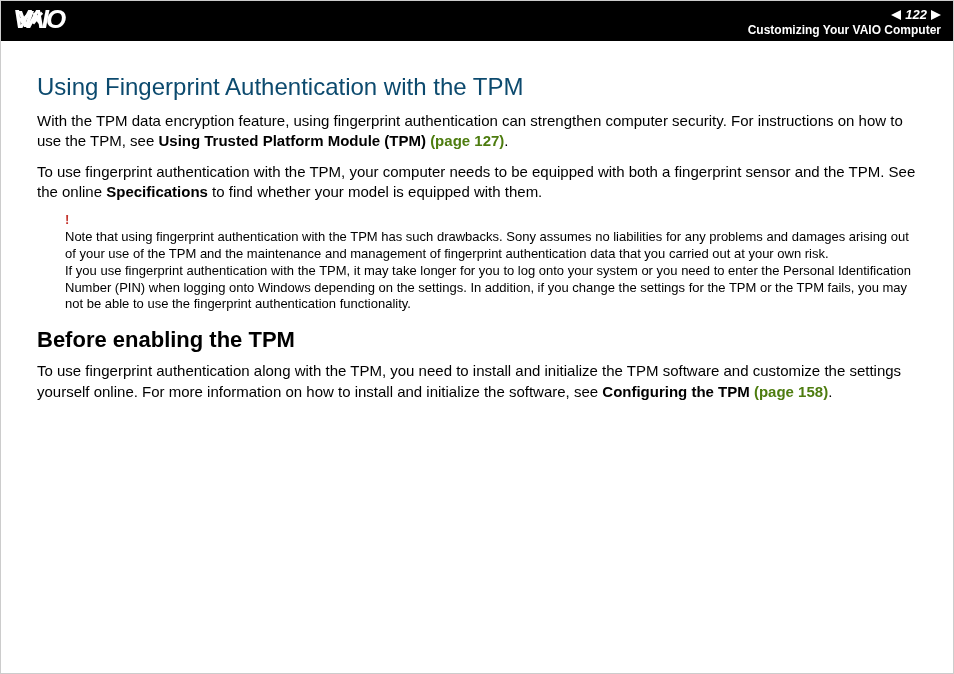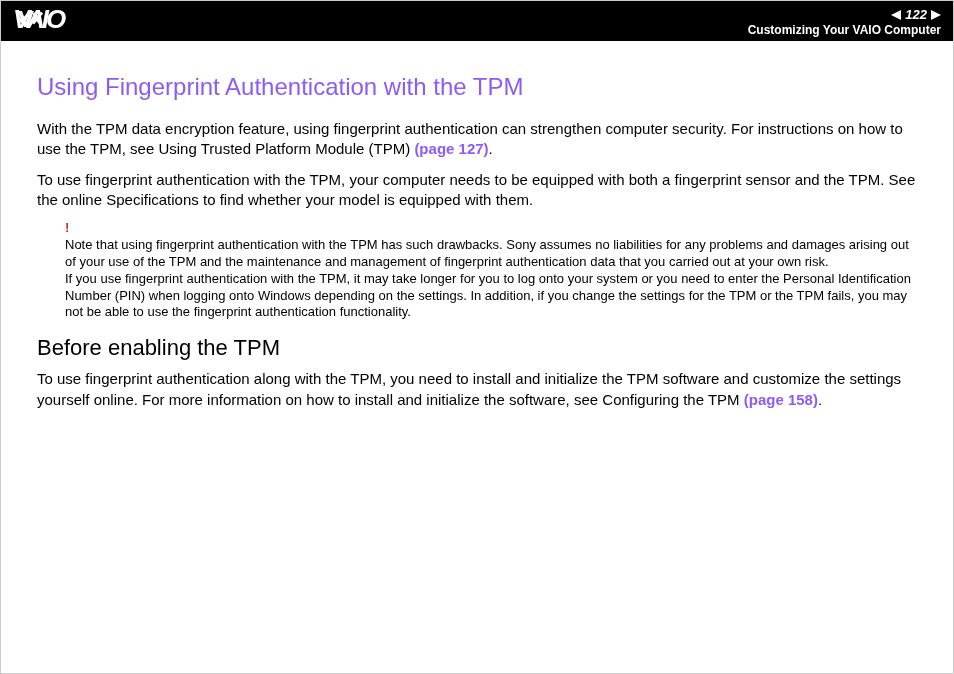--- a/index.html
+++ b/index.html
@@ -17,27 +17,27 @@
   .logo { display: flex; align-items: center; height: 100%; }
   .logo svg { height: 18px; }
   .header-right { display: flex; flex-direction: column; align-items: flex-end; font-size: 12px; font-weight: bold; line-height: 1.2; }
   .page-nav { display: flex; align-items: center; gap: 2px; }
   .arrow { display: inline-block; }
   .arrow-left { width: 0; height: 0; border-top: 5px solid transparent; border-bottom: 5px solid transparent; border-right: 10px solid #fff; }
   .arrow-right { width: 0; height: 0; border-top: 5px solid transparent; border-bottom: 5px solid transparent; border-left: 10px solid #fff; }
   .page-num { font-style: italic; font-weight: bold; font-size: 13px; padding: 0 2px; }
   .section-label { font-weight: bold; font-size: 12px; }
   .content { padding: 32px 36px 0 36px; color: #000; }
-  h1.title { color: #8b5cf6; font-weight: normal; font-size: 24px; margin-bottom: 18px; }
+  h1.title { color: #0c4a6e; font-weight: normal; font-size: 24px; margin-bottom: 10px; }
   p.body { font-size: 15px; line-height: 1.35; margin-bottom: 10px; }
-  .bold { font-weight: normal; }
-  .link { color: #8b5cf6; font-weight: bold; }
+  .bold { font-weight: bold; }
+  .link { color: #4d7c0f; font-weight: bold; }
   .note-block { margin: 6px 0 14px 28px; font-size: 13px; line-height: 1.3; }
   .note-icon { color: #c4342d; font-weight: bold; font-size: 13px; display: block; margin-bottom: 0px; }
-  h2.subtitle { font-weight: normal; font-size: 22px; margin: 10px 0 8px 0; }
+  h2.subtitle { font-weight: bold; font-size: 22px; margin: 10px 0 8px 0; }
 </style>
 </head>
 <body>
 
 <div class="page">
 
   <div class="header-bar">
     <div class="logo">
       <svg viewBox="0 0 200 36" width="110" fill="#fff">
         <path d="M0 2 L12 34 L20 34 L32 2 L24 2 L16 24 L8 2 Z"></path>

